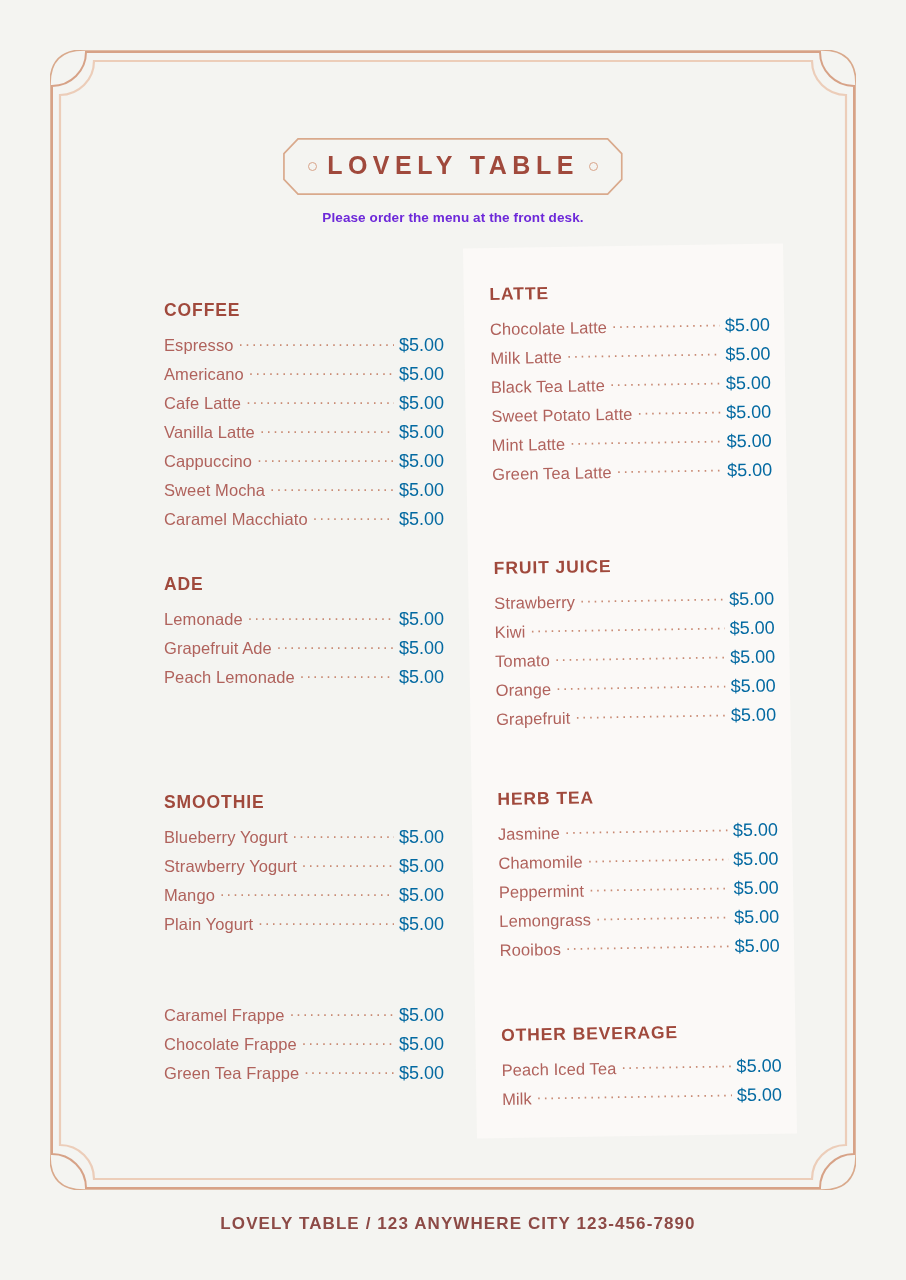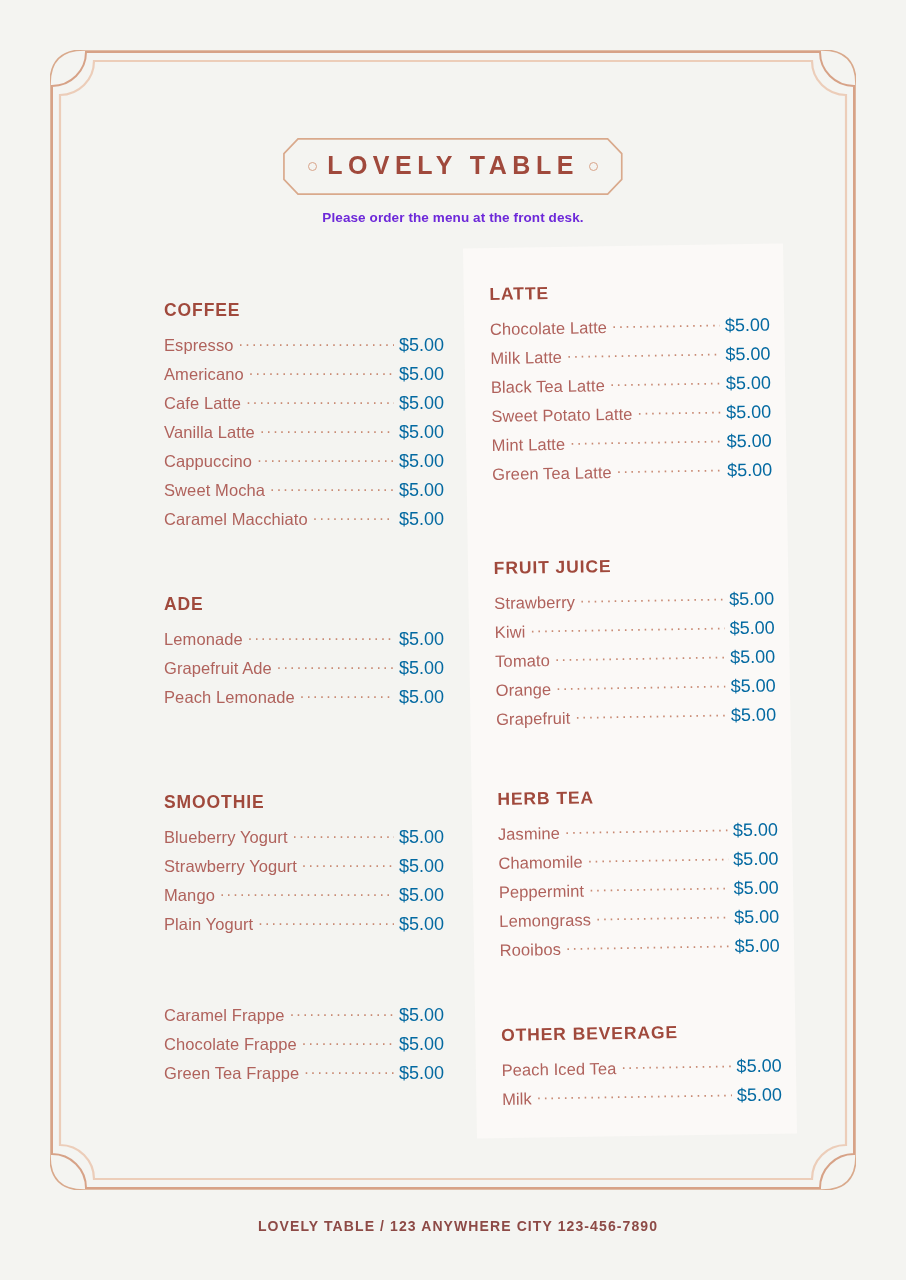--- a/index.html
+++ b/index.html
@@ -149,36 +149,36 @@
   }
   .row-price {
     font-size: 18px;
     color: #0369a1;
     flex: 0 0 auto;
     white-space: nowrap;
   }
 
   
   .col-left  .section.s0 { position:absolute; top: 32px;  width: 280px; }
-  .col-left  .section.s1 { position:absolute; top: 306px; width: 280px; margin-top: 20px; }
+  .col-left  .section.s1 { position:absolute; top: 306px; width: 280px; }
   .col-left  .section.s2 { position:absolute; top: 506px; width: 280px; margin-top: 18px; }
   .col-left  .section.s3 { position:absolute; top: 723px; width: 280px; }
 
   .col-right .section.r0 { position:absolute; top: 16px;  width: 280px; }
   .col-right .section.r1 { position:absolute; top: 290px; width: 280px; }
   .col-right .section.r2 { position:absolute; top: 521px; width: 280px; }
   .col-right .section.r3 { position:absolute; top: 757px; width: 280px; }
 
   
   .footer {
     position: absolute;
     bottom: 46px;
     left: 10px; right: 0;
     text-align: center;
-    font-size: 14px;
+    font-size: 17px;
     font-weight: bold;
     letter-spacing: 1.1px;
     color: #8d4a46;
   }
 </style>
 </head>
 <body>
 
 <div class="page">
 

